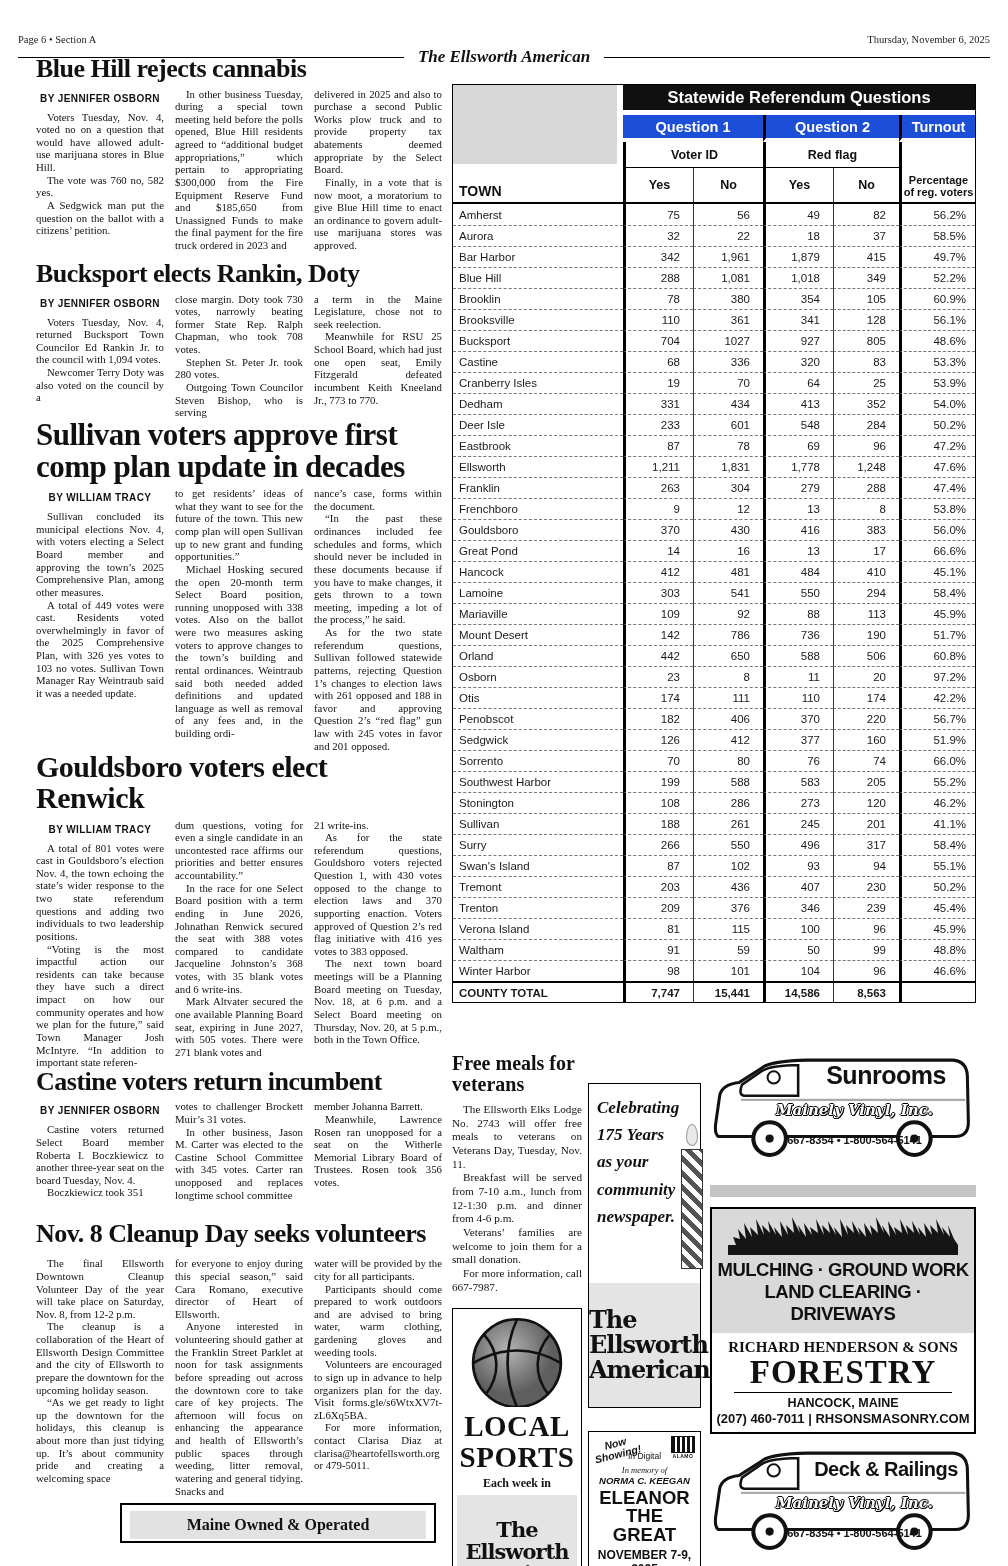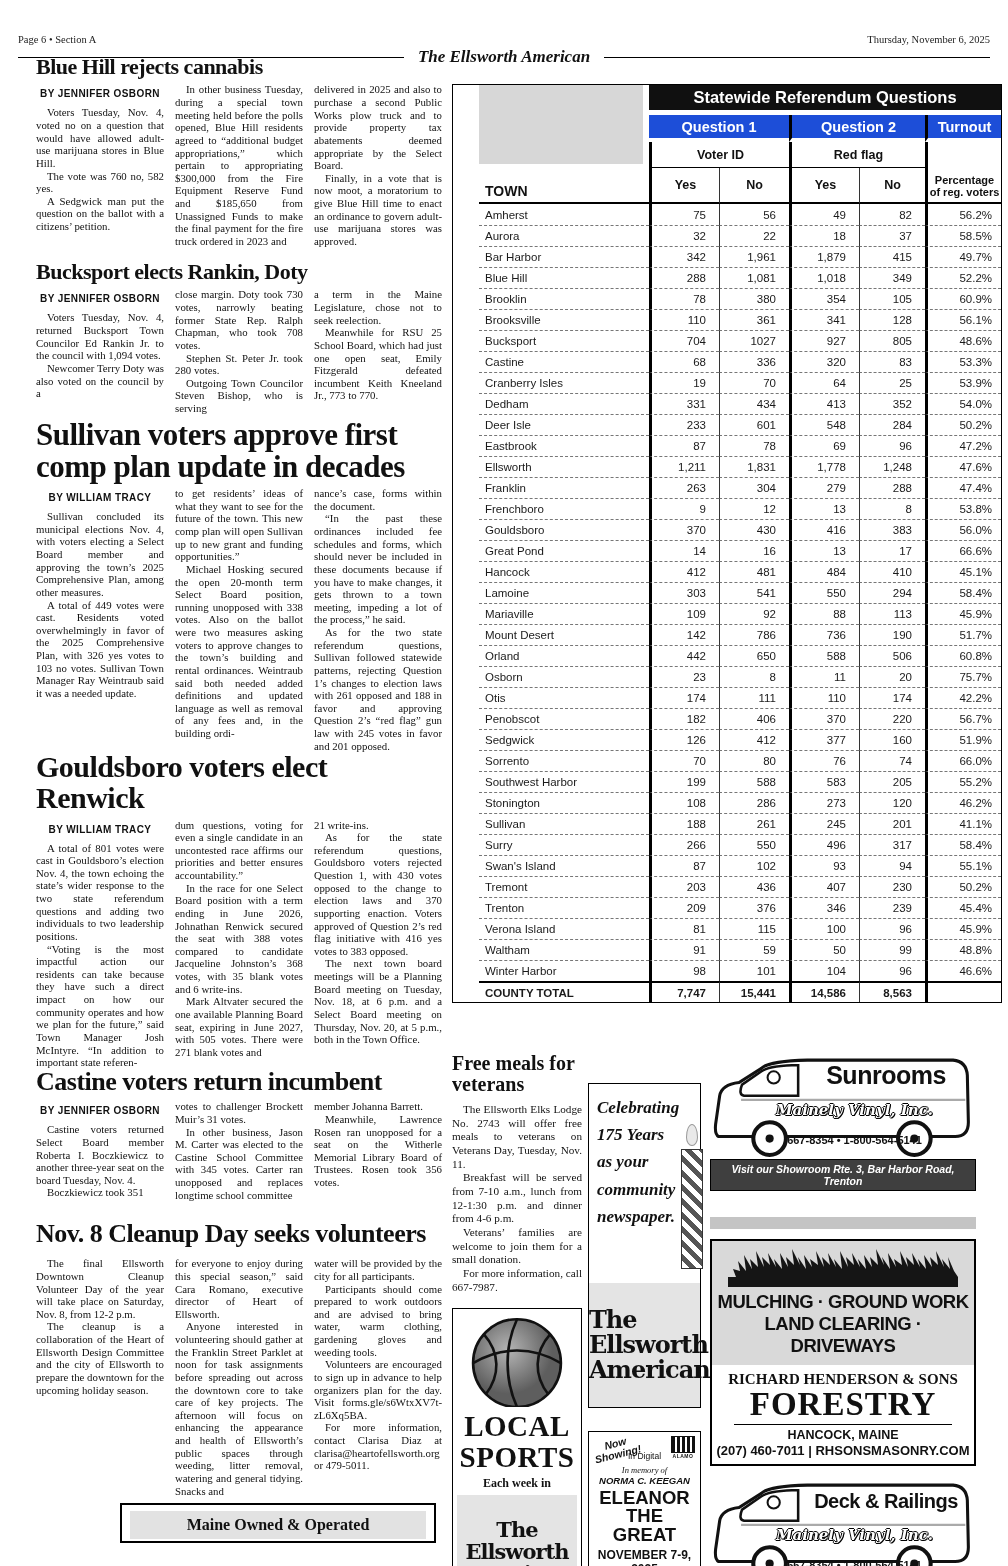--- a/index.html
+++ b/index.html
@@ -7,38 +7,38 @@
         font-family:"Liberation Serif",serif;color:#111;overflow:hidden;}
   
   .hdr{position:absolute;left:18px;right:18px;top:34px;}
   .hdr-row1{display:flex;justify-content:space-between;font-size:10.5px;color:#222;}
   .hdr-row2{display:flex;align-items:center;margin-top:2px;}
   .hdr-rule{flex:1;border-top:1.6px solid #000;}
   .masthead{font-style:italic;font-weight:bold;font-size:17px;padding:0 14px;white-space:nowrap;}
   
   .leftcol{position:absolute;left:36px;top:56px;width:406px;}
   .article h1{margin:0 0 5px 0;font-weight:bold;line-height:1.02;letter-spacing:-0.5px;}
-  .a1 h1,.a2 h1{font-size:22px;} .a3 h1{font-size:31px;} .a4 h1{font-size:30px;}
+  .a1 h1,.a2 h1{font-size:26px;} .a3 h1{font-size:31px;} .a4 h1{font-size:30px;}
   .a5 h1,.a6 h1{font-size:26px;}
   .cols{display:flex;gap:11px;}
   .col{flex:1;min-width:0;text-align:justify;}
   .byline{font-family:"Liberation Sans",sans-serif;font-weight:bold;font-size:10px;
           letter-spacing:.4px;text-align:center;margin:5px 0 7px 0;}
   .col p.para{margin:0;font-size:10.8px;line-height:1.17;text-indent:11px;}
   .col p.para.cont{text-indent:0;}
   .a1{min-height:205px;} .a2{min-height:158px;} .a3{min-height:328px;}
   .a4{min-height:252px;} .a5{min-height:152px;} .a6{min-height:260px;}
   
   .footbox{width:312px;margin:6px 0 0 84px;border:2px solid #000;text-align:center;}
   .footbox .tag{background:#e2e2e2;font-weight:bold;font-size:16px;padding:5px 0;margin:6px 8px 2px 8px;}
   
   .tbl{position:absolute;left:452px;top:84px;width:522px;border:1.5px solid #000;background:#fff;
        display:grid;grid-template-columns:170px 70px 70px 70px 66px 76px;
        grid-template-rows:30px 27px 26px 36px;grid-auto-rows:21px;
-       font-family:"Liberation Sans",sans-serif;padding-left:26px;}
+       font-family:"Liberation Sans",sans-serif;}
   .cell-gray{grid-column:1;grid-row:1/4;background:#d7d7d7;border-right:6px solid #fff;border-bottom:4px solid #fff;}
   .cell-title{grid-column:2/7;grid-row:1;background:#101010;color:#fff;font-weight:bold;font-size:16.5px;
        display:flex;align-items:center;justify-content:center;border-bottom:5px solid #fff;}
   .gbar{color:#fff;background:#1d4ed8;font-weight:bold;font-size:14.5px;grid-row:2;
        display:flex;align-items:center;justify-content:center;border-bottom:4px solid #fff;}
   .cell-q1{grid-column:2/4;} .cell-q2{grid-column:4/6;border-left:3px solid #000;}
   .cell-turn{grid-column:6;border-left:3px solid #000;}
   .cell-vid{grid-column:2/4;grid-row:3;border-left:3px solid #000;border-bottom:1px solid #000;
        font-weight:bold;font-size:12.5px;display:flex;align-items:center;justify-content:center;}
   .cell-rf{grid-column:4/6;grid-row:3;border-left:3px solid #000;border-bottom:1px solid #000;
@@ -251,20 +251,21 @@
           </div>
       </div>
     </section>
 
     <section class="article a6">
       <h1>Nov. 8 Cleanup Day seeks volunteers</h1>
       <div class="cols" style="margin-top:10px;">
         <div class="col">
             <p class="para">The final Ellsworth Downtown Cleanup Volunteer Day of the year will take place on Saturday, Nov. 8, from 12-2 p.m.</p>
             <p class="para">The cleanup is a collaboration of the Heart of Ellsworth Design Committee and the city of Ellsworth to prepare the downtown for the upcoming holiday season.</p>
+            <p class="para">“As we get ready to light up the downtown for the holidays, this cleanup is about more than just tidying up. It’s about community pride and creating a welcoming space</p>
           </div>
         <div class="col">
             <p class="para cont">for everyone to enjoy during this special season,” said Cara Romano, executive director of Heart of Ellsworth.</p>
             <p class="para">Anyone interested in volunteering should gather at the Franklin Street Parklet at noon for task assignments before spreading out across the downtown core to take care of key projects. The afternoon will focus on enhancing the appearance and health of Ellsworth’s public spaces through weeding, litter removal, watering and general tidying. Snacks and</p>
           </div>
         <div class="col">
             <p class="para cont">water will be provided by the city for all participants.</p>
             <p class="para">Participants should come prepared to work outdoors and are advised to bring water, warm clothing, gardening gloves and weeding tools.</p>
             <p class="para">Volunteers are encouraged to sign up in advance to help organizers plan for the day. Visit forms.gle/s6WtxXV7t-zL6Xq5BA.</p>
             <p class="para">For more information, contact Clarisa Diaz at clarisa@heartofellsworth.org or 479-5011.</p>
@@ -424,21 +425,21 @@
       <div class="td c1">442</div>
       <div class="td c2">650</div>
       <div class="td c3">588</div>
       <div class="td c4">506</div>
       <div class="td c5">60.8%</div>
       <div class="td c0">Osborn</div>
       <div class="td c1">23</div>
       <div class="td c2">8</div>
       <div class="td c3">11</div>
       <div class="td c4">20</div>
-      <div class="td c5">75.7%</div>
+      <div class="td c5">97.2%</div>
       <div class="td c0">Otis</div>
       <div class="td c1">174</div>
       <div class="td c2">111</div>
       <div class="td c3">110</div>
       <div class="td c4">174</div>
       <div class="td c5">42.2%</div>
       <div class="td c0">Penobscot</div>
       <div class="td c1">182</div>
       <div class="td c2">406</div>
       <div class="td c3">370</div>
@@ -605,21 +606,20 @@
           <line x1="30" y1="46" x2="250" y2="46" stroke="#aaa" stroke-width="2"></line>
           <circle cx="58" cy="84" r="16" fill="#fff" stroke="#111" stroke-width="4"></circle>
           <circle cx="58" cy="84" r="4" fill="#111"></circle>
           <circle cx="200" cy="84" r="16" fill="#fff" stroke="#111" stroke-width="4"></circle>
           <circle cx="200" cy="84" r="4" fill="#111"></circle>
         </svg>
         <div class="van-title">Sunrooms</div>
         <div class="van-co">Mainely Vinyl, Inc.</div>
         <div class="van-ph">667-8354 • 1-800-564-5141</div>
       </div>
-      <div class="strip">Visit our Showroom Rte. 3, Bar Harbor Road, Trenton</div>
     </div>
 
     <div class="graybar"></div>
 
     <div class="forestry">
       <div class="top">
         <svg width="230" height="40" viewBox="0 0 230 40">
           <polygon fill="#151515" points="0,40 0,30 8,30 5,22 12,24 10,14 18,24 16,8 24,22 22,12 30,20 28,4 36,20 34,10 42,18 40,6 48,20 46,12 54,22 52,6 60,20 58,10 66,18 64,2 72,18 70,10 78,22 76,8 84,20 82,12 90,18 88,4 96,20 94,10 102,18 100,6 108,20 106,12 114,22 112,4 120,20 118,10 126,18 124,6 132,20 130,12 138,22 136,8 144,20 142,10 150,18 148,2 156,18 154,10 162,22 160,6 168,20 166,12 174,18 172,4 180,20 178,10 186,18 184,6 192,20 190,12 198,22 196,8 204,20 202,10 210,18 208,4 216,20 214,12 222,22 220,10 226,24 230,30 230,40"></polygon>
         </svg>
         <div class="l1">MULCHING · GROUND WORK</div>

